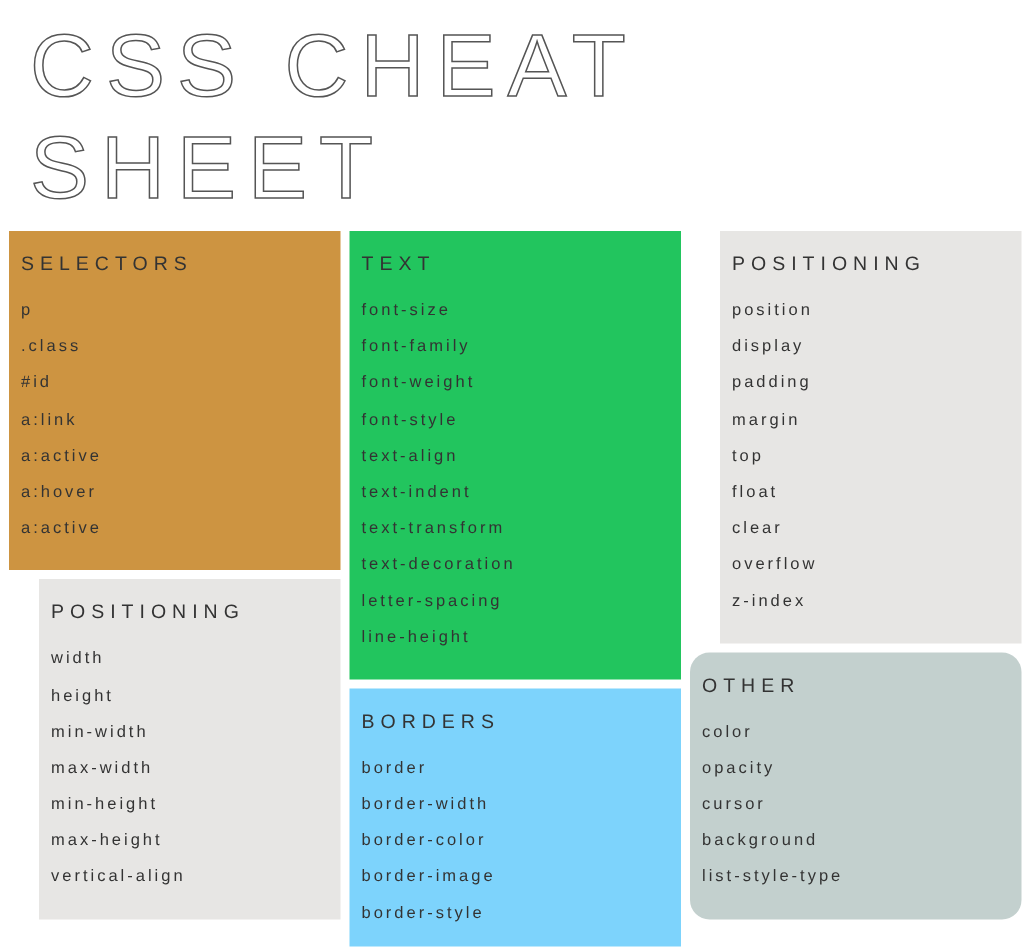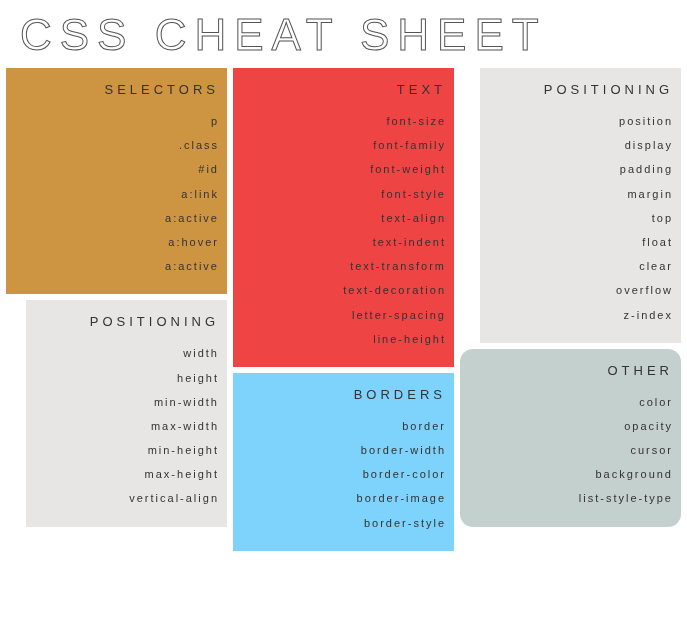--- a/index.html
+++ b/index.html
@@ -3,59 +3,59 @@
 <meta charset="utf-8">
 <style>
 * { margin: 0; padding: 0; box-sizing: border-box; }
 body {
   width: 687px;
   height: 631px;
   font-family: "Futura", "Century Gothic", "Avenir", sans-serif;
   background: #fff;
 }
 .title {
-  font-size: 44px;
+  font-size: 59px;
   font-weight: 300;
   letter-spacing: 8px;
   color: #333;
   padding: 10px 20px 8px 20px;
   -webkit-text-stroke: 1px #555;
   -webkit-text-fill-color: transparent;
 }
 .grid {
   display: grid;
   grid-template-columns: repeat(3, 1fr);
   gap: 6px;
   padding: 0 6px;
 }
 .col {
   display: flex;
   flex-direction: column;
   gap: 6px;
 }
 .card {
-  text-align: right;
+  text-align: left;
   padding: 14px 8px 16px 8px;
 }
 .card-hdr {
   font-size: 13px;
   letter-spacing: 4px;
   font-weight: 500;
   color: #333;
   margin-bottom: 12px;
 }
 .card-item {
   font-size: 11px;
   letter-spacing: 2px;
   color: #333;
   line-height: 2.2;
 }
 .c-gold { background: #cd9441; }
 .c-lightgrey { background: #e7e6e4; margin-left: 20px; }
-.c-peach { background: #ef4444; }
+.c-peach { background: #22c55e; }
 .c-grey { background: #7dd3fc; }
 .c-bluegrey { background: #c3d0ce; border-radius: 13px; }
 </style>
 </head>
 <body>
 
 <div class="title">CSS CHEAT SHEET</div>
 
 <div class="grid">
 

